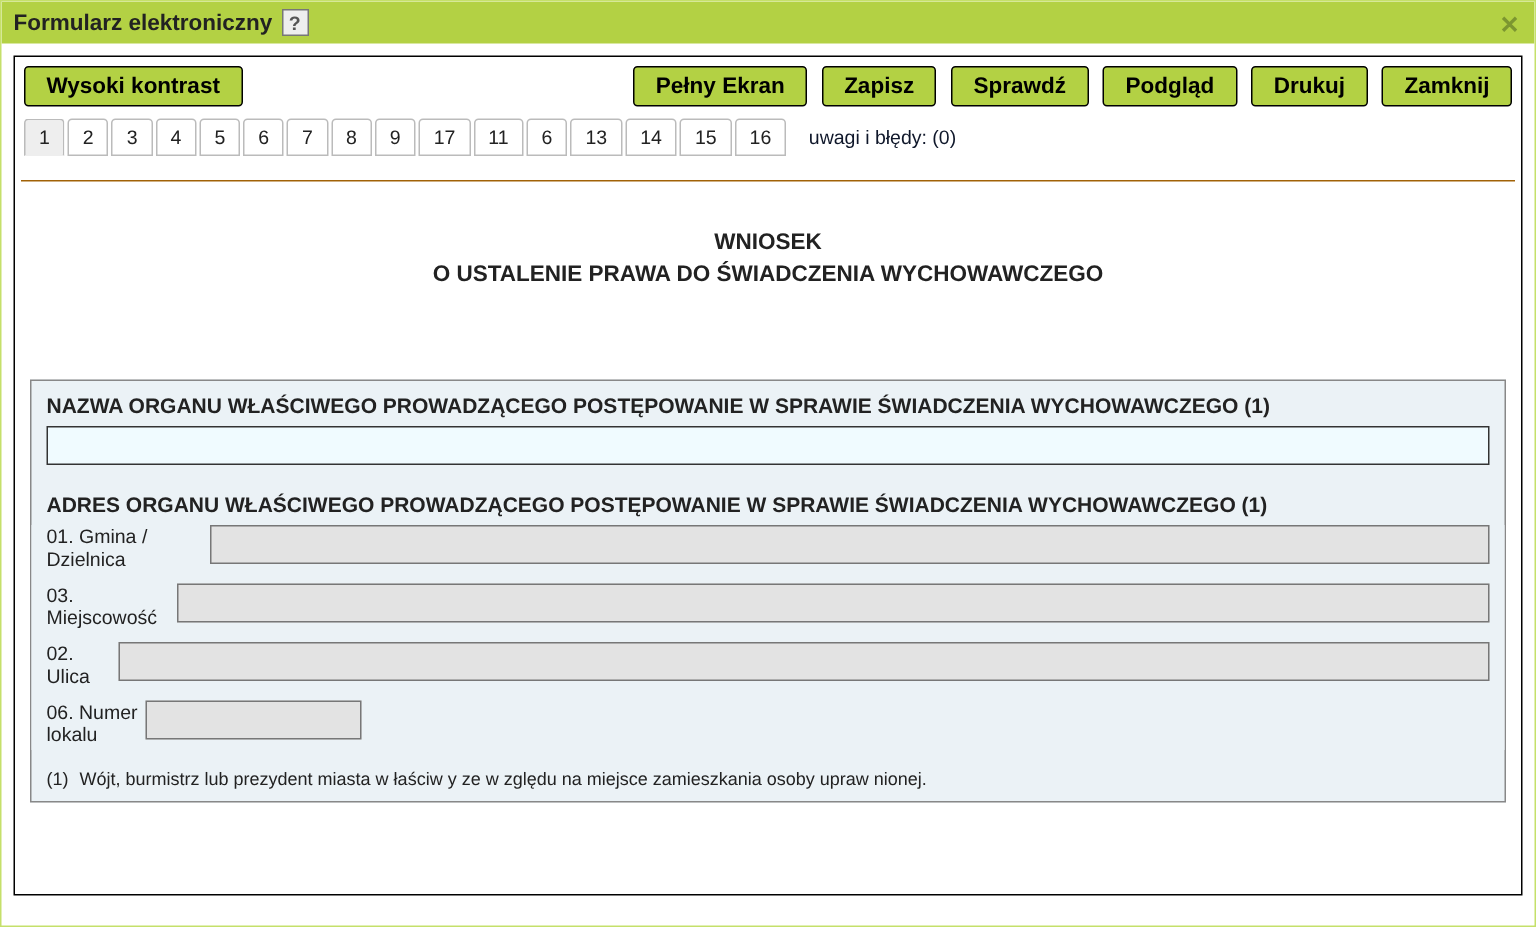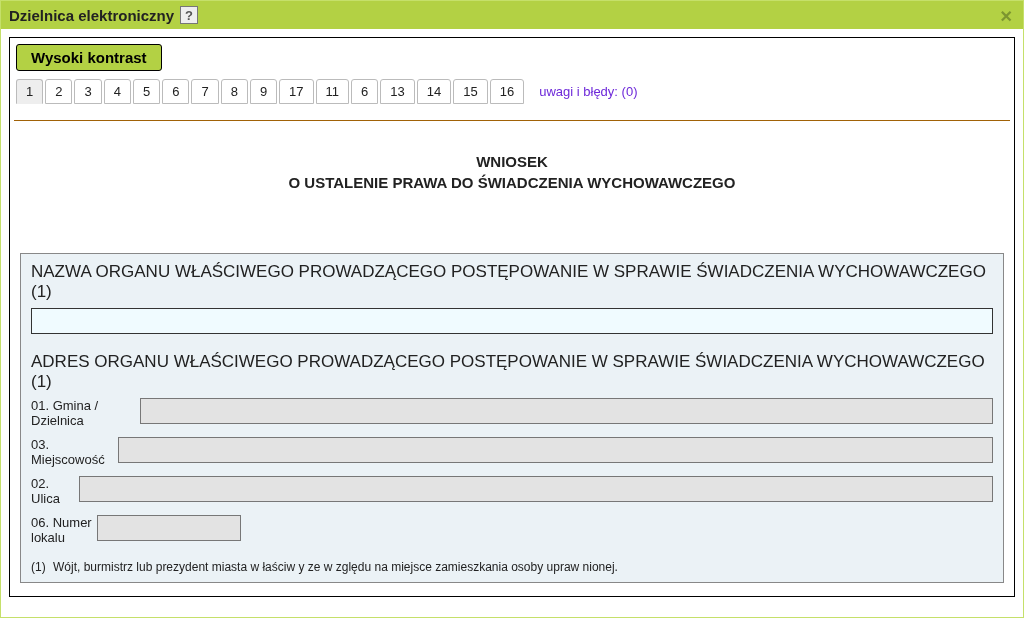--- a/index.html
+++ b/index.html
@@ -91,21 +91,21 @@
       cursor: pointer;
       border-radius: 3px 3px 0 0;
     }
     .tab.active {
       background: #eee;
       border-bottom-color: #eee;
     }
     .errors {
       font-size: 13px;
       padding: 4px 8px;
-      color: #6d28d9;
+      color: #0f172a;
       margin-left: 5px;
     }
     .content-scroll {
       position: absolute;
       top: 82px;
       left: 4px;
       right: 4px;
       bottom: 4px;
       overflow-y: scroll;
       border-top: 1px solid #a16207;
@@ -120,22 +120,22 @@
       line-height: 1.4;
       margin-bottom: 60px;
     }
     .form-box {
       border: 1px solid #888;
       margin: 0 6px;
       padding: 0;
       background: #ebf2f6;
     }
     .section-label {
-      font-weight: normal;
-      font-size: 17px;
+      font-weight: bold;
+      font-size: 14px;
       padding: 8px 10px 6px 10px;
     }
     .big-input-row {
       padding: 0 10px 10px 10px;
     }
     .big-input {
       width: 100%;
       height: 26px;
       border: 1px solid #333;
       background: #f0fbff;
@@ -176,30 +176,38 @@
     ::-webkit-scrollbar { width: 16px; }
     ::-webkit-scrollbar-track { background: #f0f0f0; border-left:1px solid #ddd;}
     ::-webkit-scrollbar-thumb { background: #c8c8c8; border:1px solid #aaa;}
   </style>
 </head>
 <body>
 
 <div class="window">
 
   <div class="titlebar">
-    <span>Dzielnica elektroniczny</span>
+    <span>Formularz elektroniczny</span>
     <span class="help-icon">?</span>
     <span class="close-x">✕</span>
   </div>
 
   <div class="toolbar-wrap">
 
     <div class="toolbar">
       <button class="btn">Wysoki kontrast</button>
       <div class="toolbar-spacer"></div>
+      <div class="toolbar-right">
+        <button class="btn">Pełny Ekran</button>
+        <button class="btn">Zapisz</button>
+        <button class="btn">Sprawdź</button>
+        <button class="btn">Podgląd</button>
+        <button class="btn">Drukuj</button>
+        <button class="btn">Zamknij</button>
+      </div>
     </div>
 
     <div class="tabs-row">
 
       <span class="tab active">1</span>
         <span class="tab">2</span>
         <span class="tab">3</span>
         <span class="tab">4</span>
         <span class="tab">5</span>
         <span class="tab">6</span>

